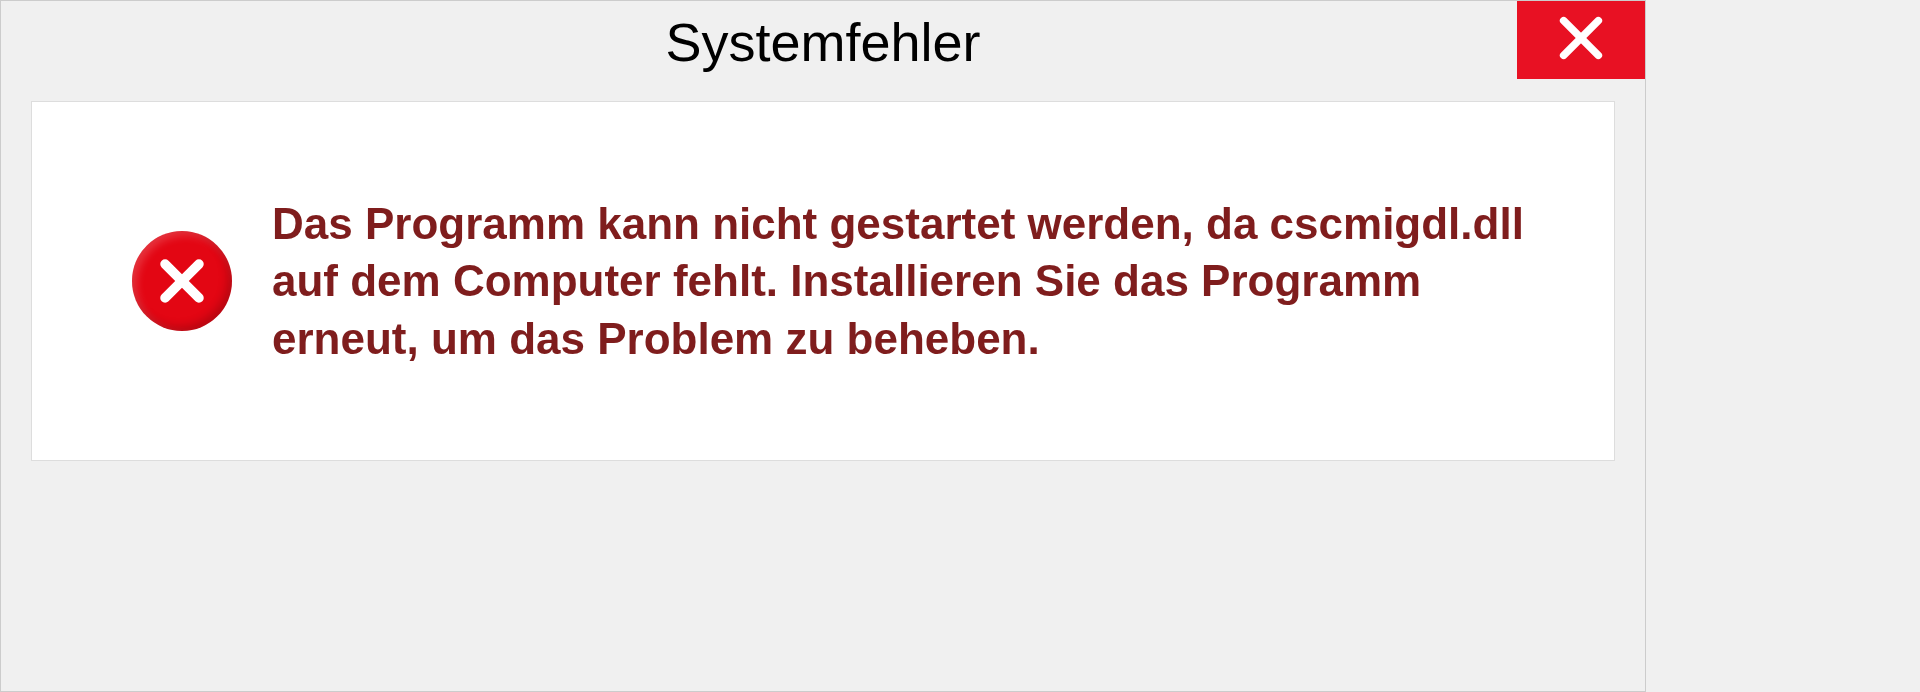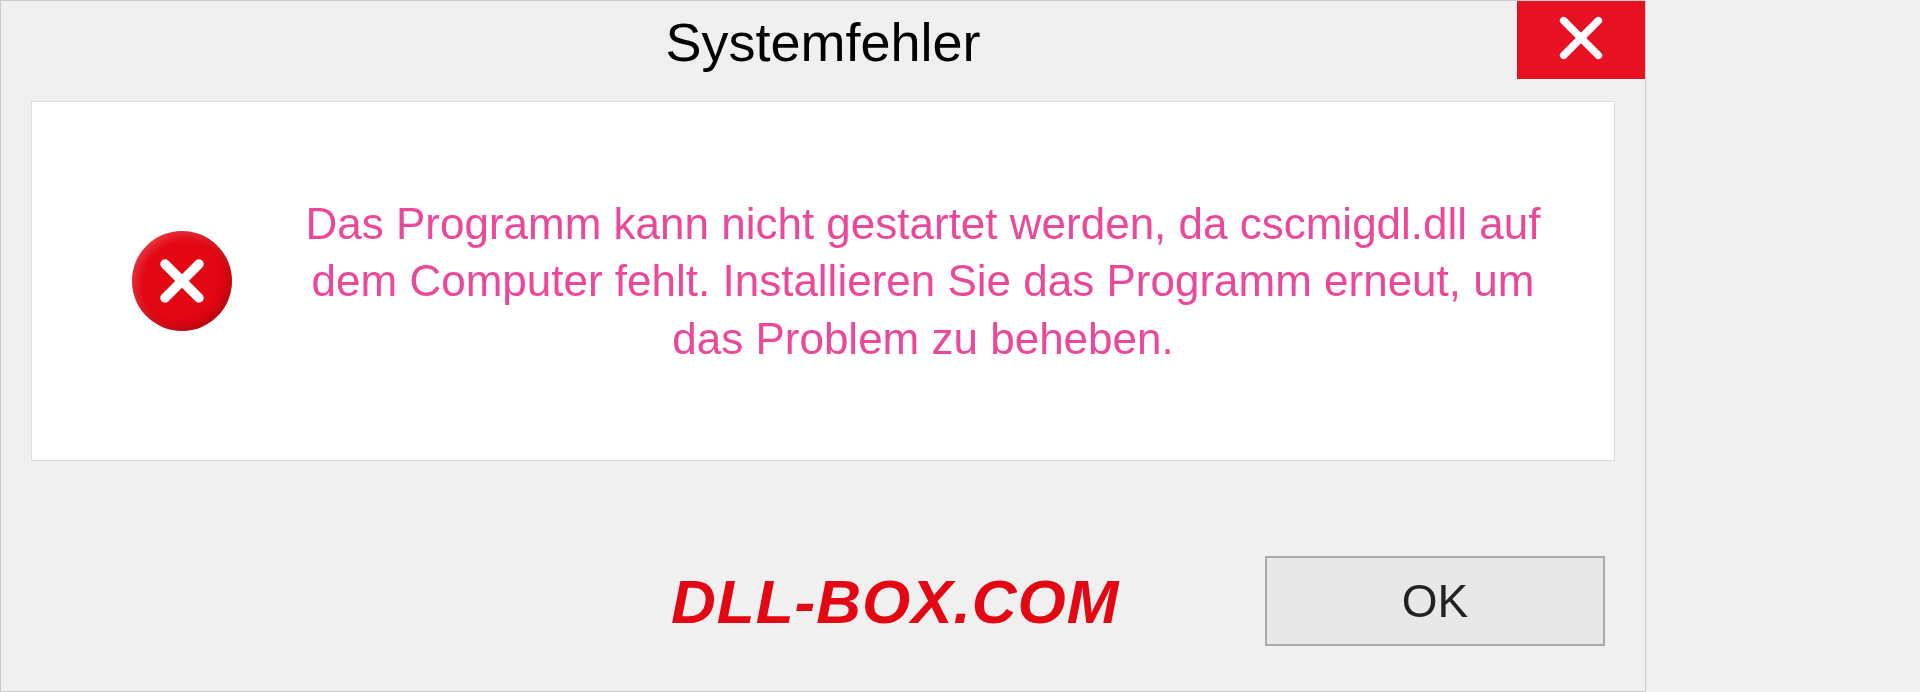--- a/index.html
+++ b/index.html
@@ -80,24 +80,23 @@
       align-items: center;
       justify-content: center;
       box-shadow: inset -4px -4px 10px rgba(0,0,0,0.2), inset 4px 4px 10px rgba(255,255,255,0.2);
     }
     .error-icon-circle svg {
       width: 58px;
       height: 58px;
     }
     .message-text {
       font-size: 44px;
-      color: #ec4899;
+      color: #7f1d1d;
       line-height: 1.3;
-      font-weight: 400;
-      text-align: center;
+      font-weight: 700;
     }
     .footer {
       position: absolute;
       bottom: 30px;
       left: 30px;
       right: 30px;
       height: 120px;
       display: flex;
       align-items: center;
       justify-content: space-between;
@@ -146,20 +145,14 @@
       <div class="error-icon-circle">
         <svg viewBox="0 0 24 24" fill="none" stroke="#ffffff" stroke-width="4" stroke-linecap="round">
           <line x1="5" y1="5" x2="19" y2="19"></line>
           <line x1="19" y1="5" x2="5" y2="19"></line>
         </svg>
       </div>
     </div>
     <div class="message-text">Das Programm kann nicht gestartet werden, da cscmigdl.dll auf dem Computer fehlt. Installieren Sie das Programm erneut, um das Problem zu beheben.</div>
   </div>
 
-  <div class="footer">
-    <div class="watermark">DLL-BOX.COM</div>
-    <div class="ok-button">
-      <span>OK</span>
-    </div>
-  </div>
 
 </div>
 
 </body></html>

